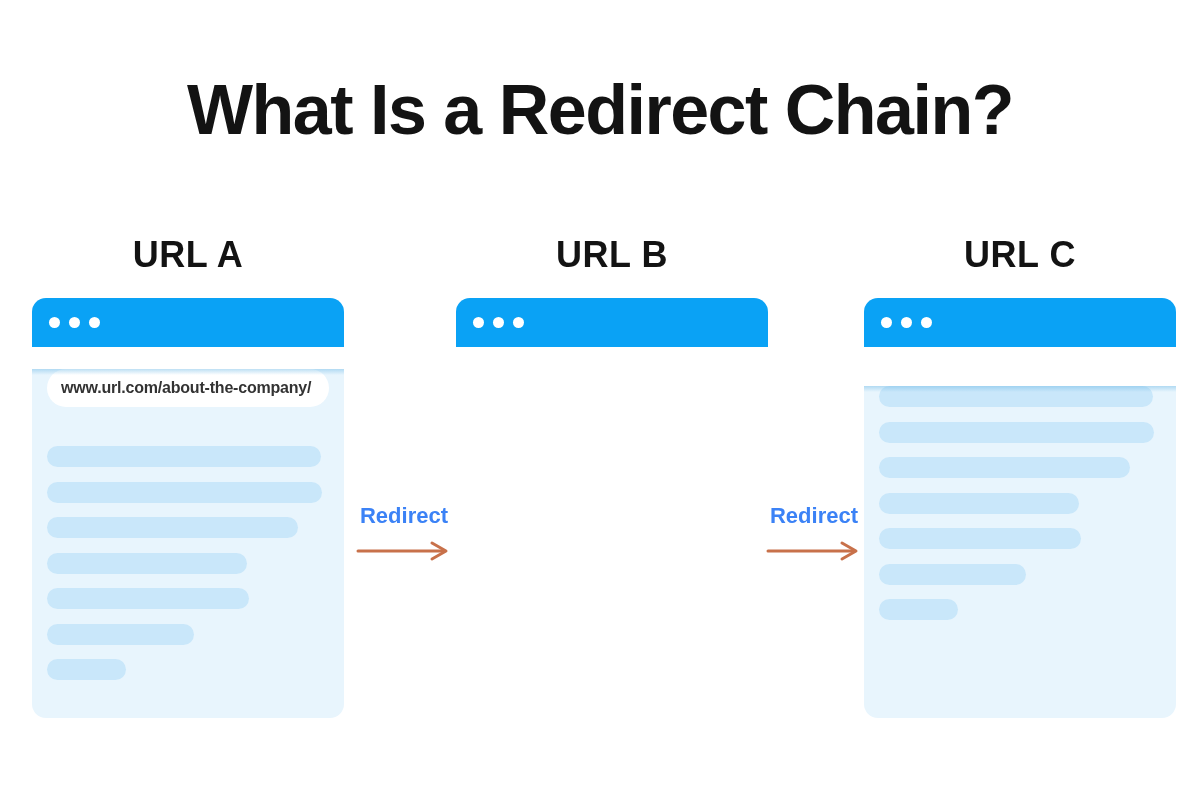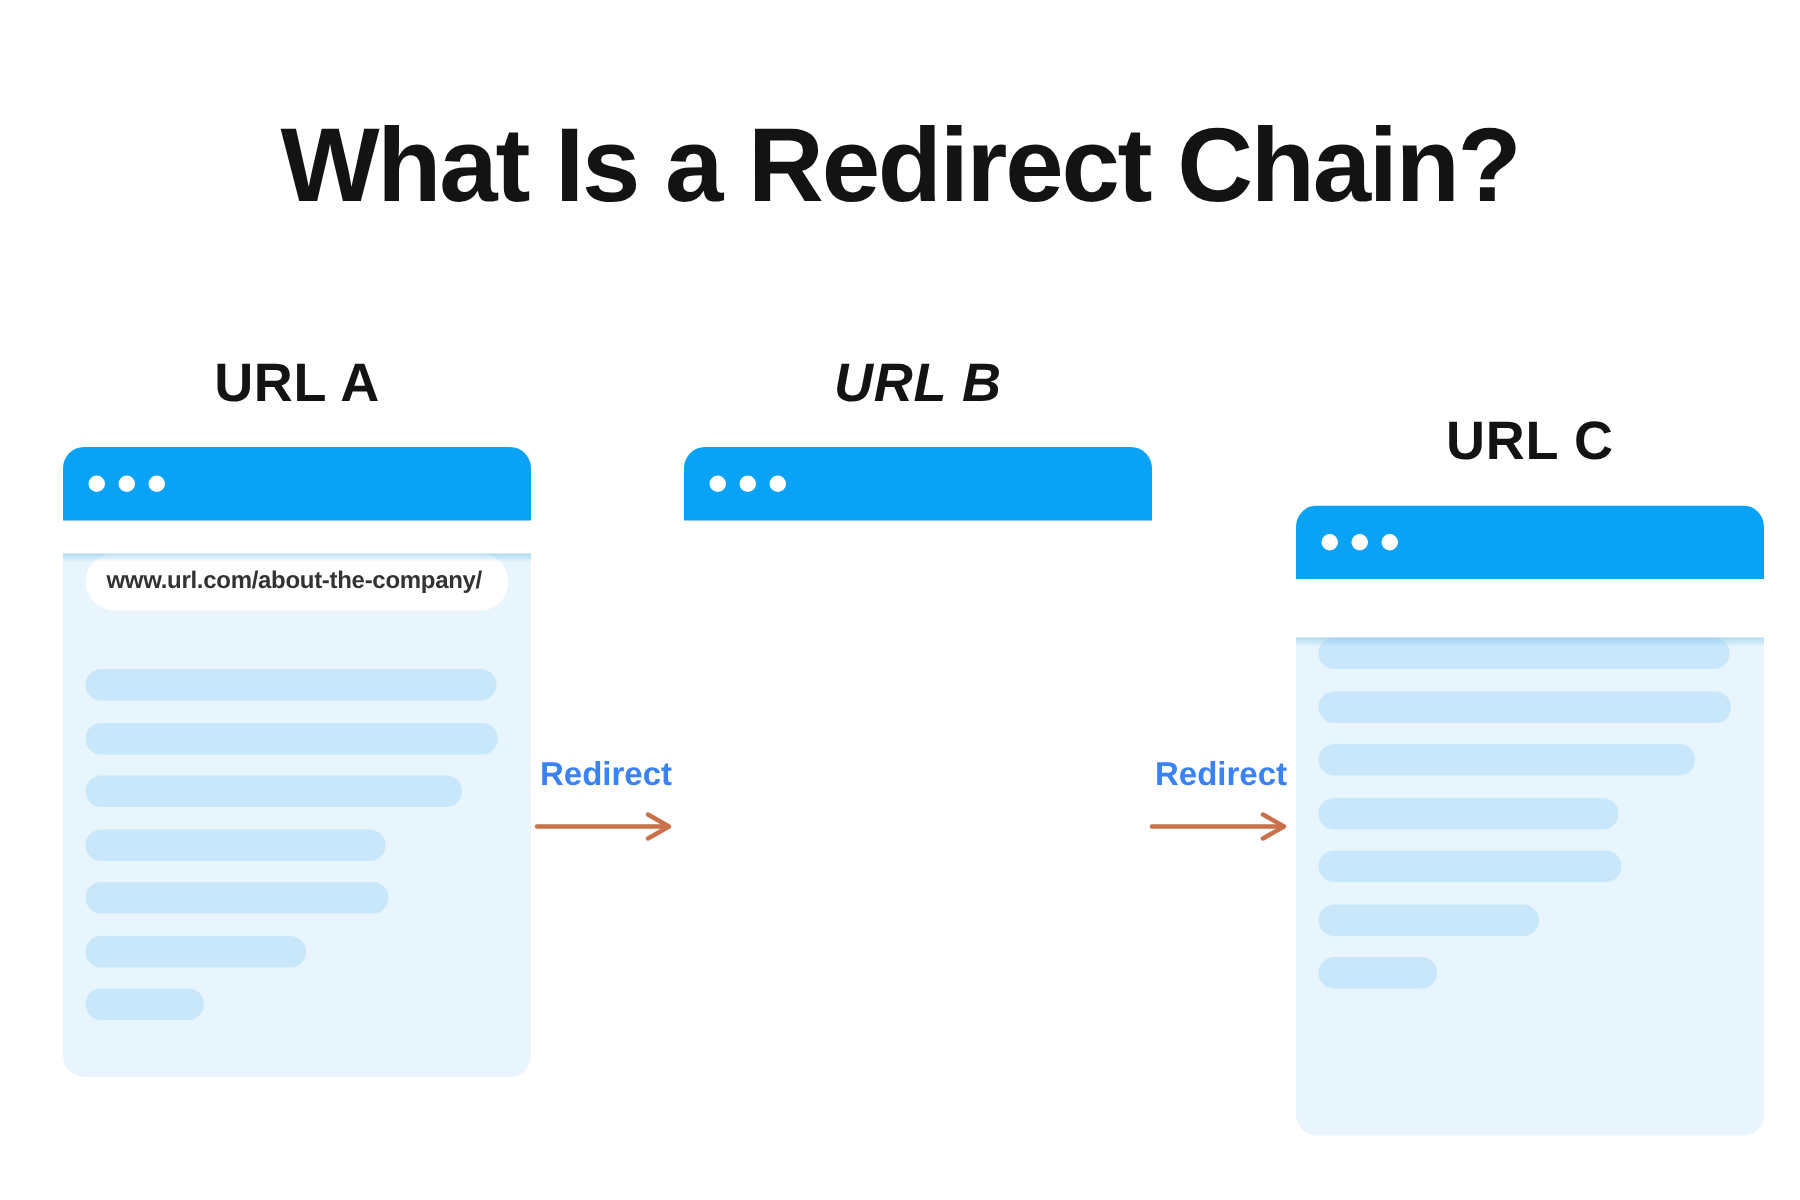--- a/index.html
+++ b/index.html
@@ -31,23 +31,23 @@
     font-size: 70px;
     font-weight: 800;
     letter-spacing: -1.5px;
     color: var(--c-heading);
   }
   .col {
     position: absolute;
     top: 234px;
     width: 312px;
   }
-  .col-a { left: 42px; }
-  .col-b { left: 456px; font-style: italic; }
-  .col-c { left: 864px; margin-top: 39px; }
+  .col-a { left: 32px; }
+  .col-b { left: 456px; }
+  .col-c { left: 864px; }
   .url-label {
     height: 64px;
     text-align: center;
     font-size: 36px;
     font-weight: 800;
     letter-spacing: 0.5px;
     color: var(--c-heading);
   }
   .browser-window {
     height: 420px;

